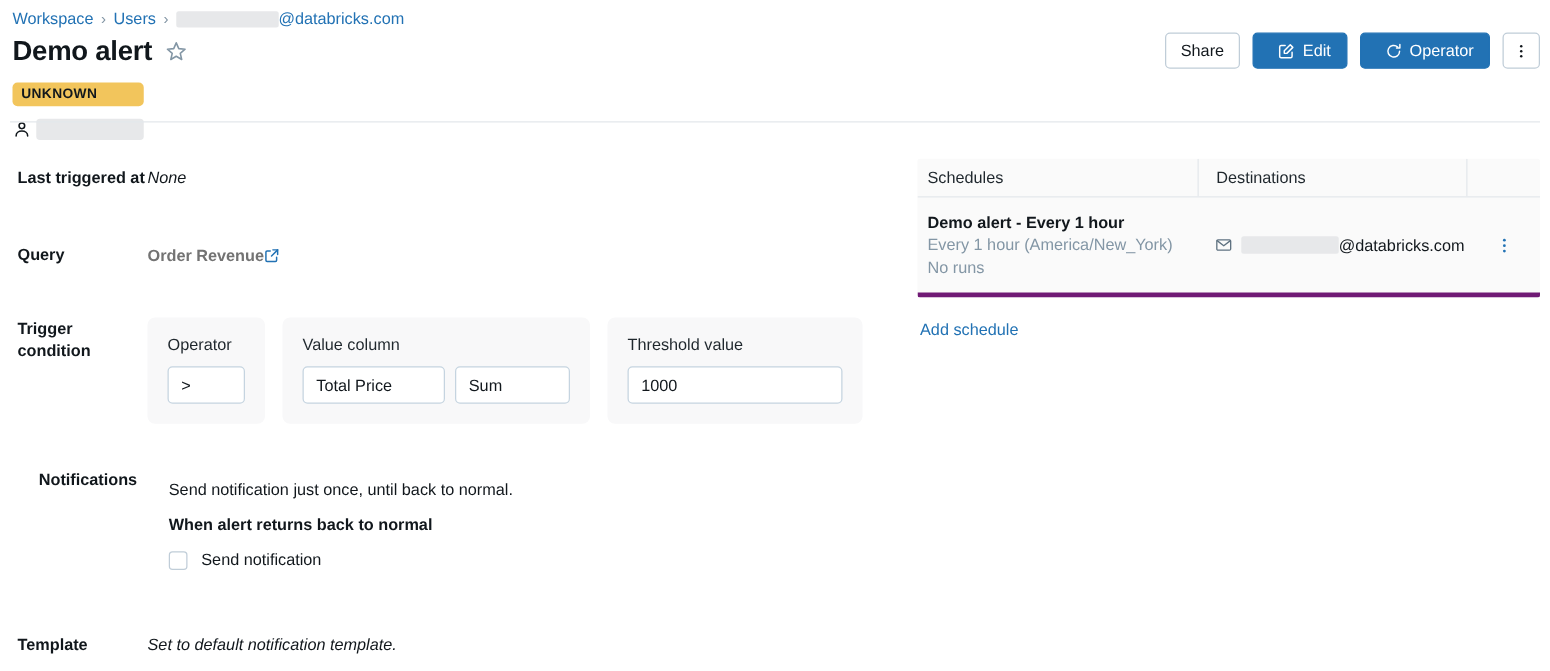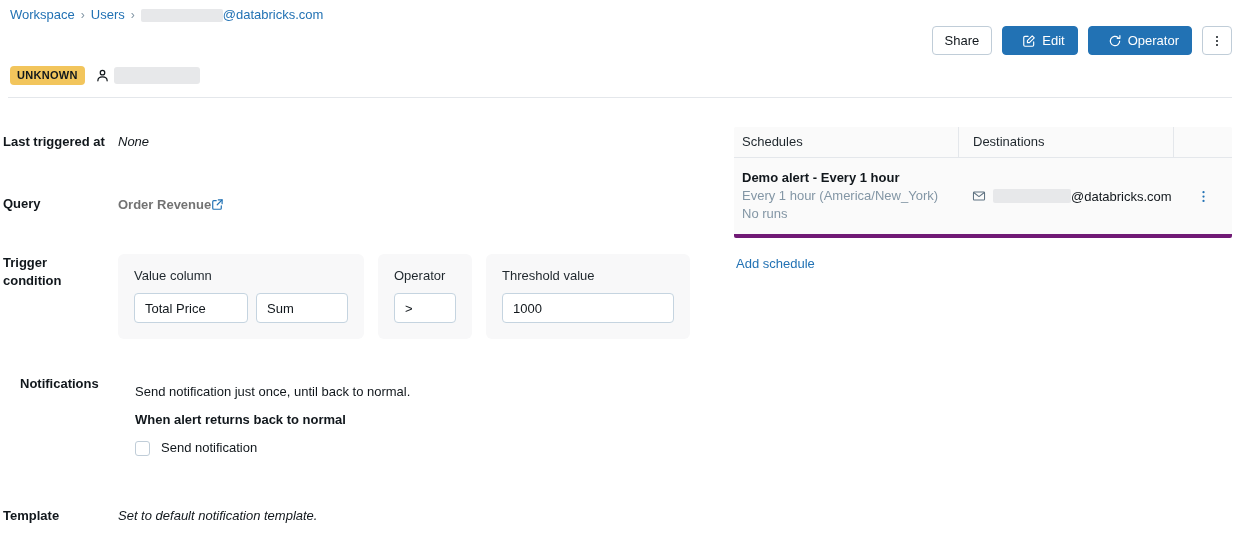--- a/index.html
+++ b/index.html
@@ -37,21 +37,21 @@
   }
   .page-title {
     font-size: 22px; font-weight: bold; line-height: 28px;
     color: #11171c; letter-spacing: -0.2px;
   }
   .star-icon { width: 18px; height: 18px; cursor: pointer; display: block; }
 
   
   .status-row {
     position: absolute; left: 10px; top: 66px;
-    display: flex; gap: 10px;
+    display: flex; gap: 10px; flex-direction: column;
   }
   .badge {
     background: #f2c55c; color: #11171c;
     font-size: 11px; font-weight: bold; letter-spacing: 0.3px;
     padding: 3px 7px 3px 7px; border-radius: 4px; line-height: 13px;
   }
   .owner-chip {
     display: flex; align-items: center; gap: 4px;
   }
   .owner-icon { width: 15px; height: 15px; display: block; }
@@ -87,21 +87,21 @@
   .header-divider {
     position: absolute; left: 8px; top: 97px;
     width: 1224px; height: 1px; background: #e4e7eb;
   }
 
   
   .form-row { position: absolute; display: flex; }
   .form-label {
     width: 118px; flex: 0 0 118px;
     font-size: 13px; font-weight: bold; color: #11171c;
-    line-height: 18px; padding-left: 3px;
+    line-height: 18px; padding-left: 14px;
   }
   .form-value { font-size: 13px; color: #11171c; line-height: 18px; font-style: italic; }
 
   .row-lasttrig { left: 0; top: 133px; }
   .row-query { left: 0; top: 195px; }
   .row-trigger { left: 0; top: 254px; }
   .row-notif { left: 17px; top: 375px; }
   .row-template { left: 0; top: 507px; }
 
   .query-link {
@@ -216,20 +216,28 @@
     <span class="crumb-link">Workspace</span>
     <span class="crumb-sep">›</span>
     <span class="crumb-link">Users</span>
     <span class="crumb-sep">›</span>
     <span class="crumb-redacted">
       <span class="redact"></span>
       <span>@databricks.com</span>
     </span>
   </div>
 
+  <div class="title-row">
+    <div class="page-title">Demo alert</div>
+    <span>
+      <svg class="star-icon" viewBox="0 0 24 24" fill="none" stroke="#8396a5" stroke-width="1.7" stroke-linejoin="round">
+        <polygon points="12,3 14.7,9.2 21.4,9.8 16.3,14.2 17.8,20.8 12,17.3 6.2,20.8 7.7,14.2 2.6,9.8 9.3,9.2"></polygon>
+      </svg>
+    </span>
+  </div>
 
   <div class="status-row">
     <span class="badge">UNKNOWN</span>
     <span class="owner-chip">
       <span>
         <svg class="owner-icon" viewBox="0 0 24 24" fill="none" stroke="#11171c" stroke-width="2" stroke-linecap="round" stroke-linejoin="round">
           <circle cx="12" cy="7.5" r="3.6"></circle>
           <path d="M4.6 20.4c0-4 3.3-6.3 7.4-6.3s7.4 2.3 7.4 6.3"></path>
         </svg>
       </span>
@@ -288,33 +296,33 @@
       </span>
     </div>
   </div>
 
   <div class="form-row row-trigger">
     <div class="form-label">
       <div>Trigger</div>
       <div>condition</div>
     </div>
     <div class="trigger-panels">
+
+      <div class="tc-panel">
+        <div class="tc-label">Operator</div>
+        <div class="tc-fields">
+          <div class="tc-input w-op">&gt;</div>
+        </div>
+      </div>
 
       <div class="tc-panel">
         <div class="tc-label">Value column</div>
         <div class="tc-fields">
           <div class="tc-input w-value">Total Price</div>
           <div class="tc-input w-agg">Sum</div>
-        </div>
-      </div>
-
-      <div class="tc-panel">
-        <div class="tc-label">Operator</div>
-        <div class="tc-fields">
-          <div class="tc-input w-op">&gt;</div>
         </div>
       </div>
 
       <div class="tc-panel">
         <div class="tc-label">Threshold value</div>
         <div class="tc-fields">
           <div class="tc-input w-thresh">1000</div>
         </div>
       </div>
 

